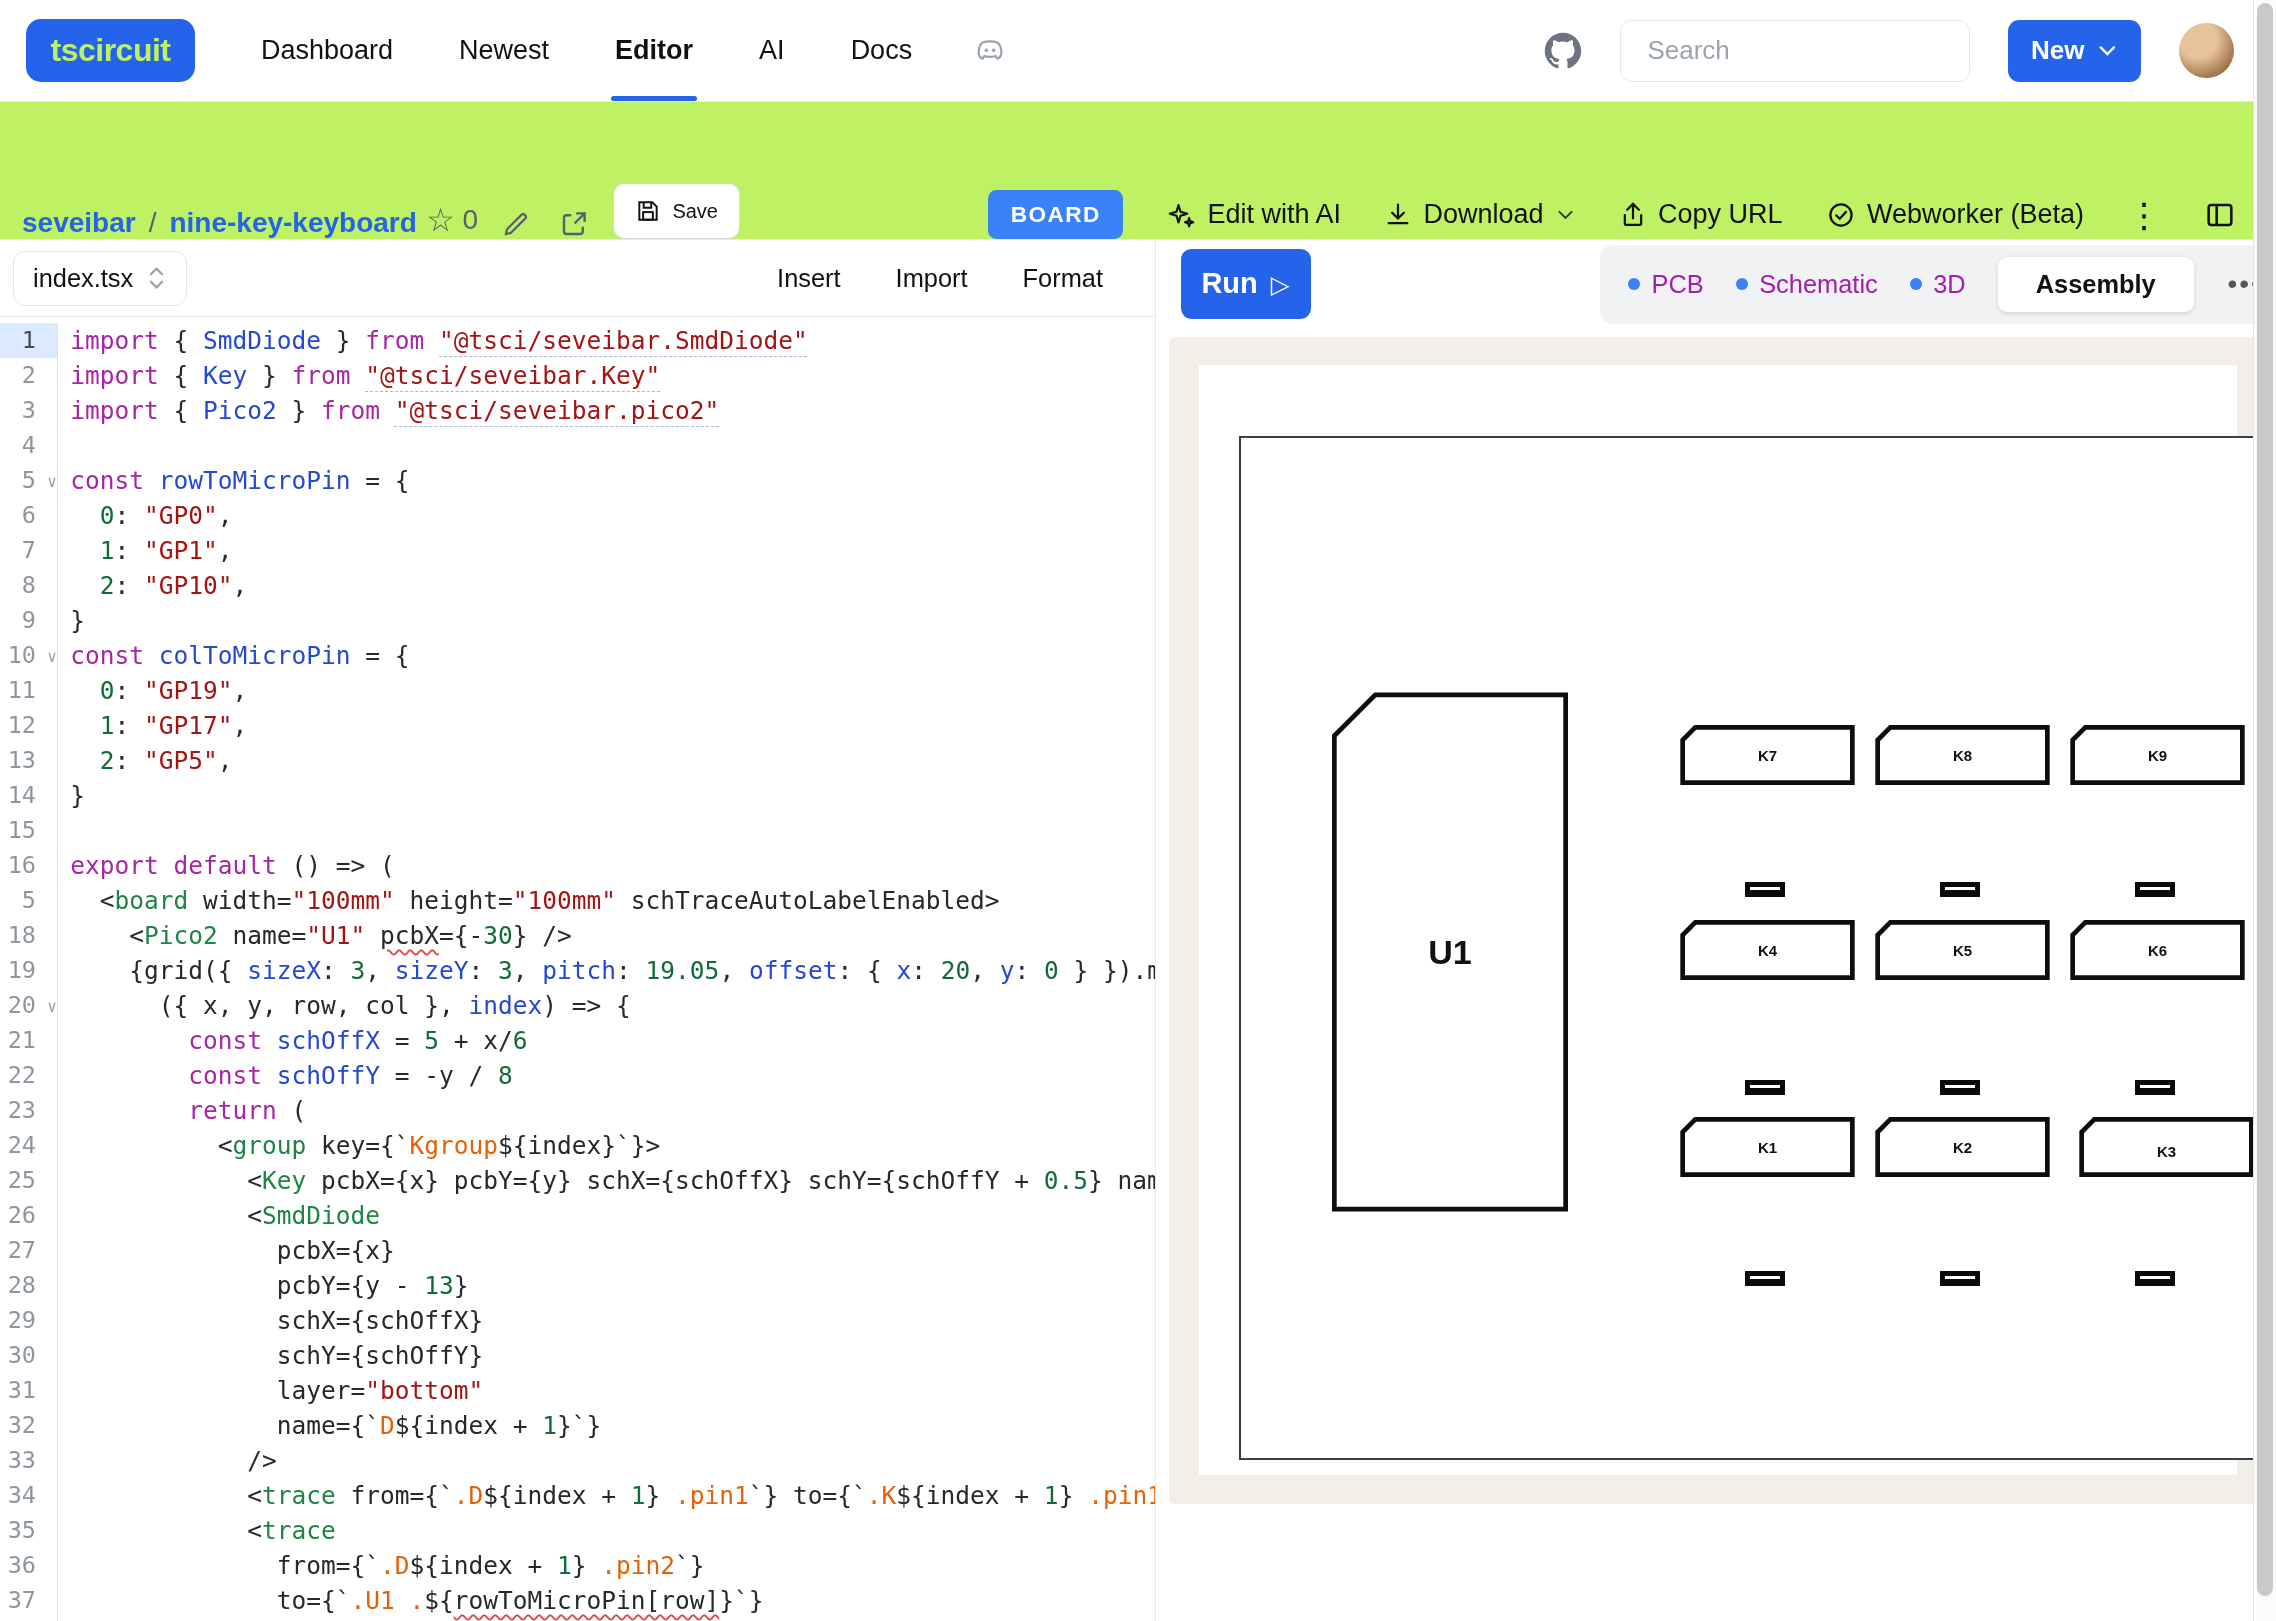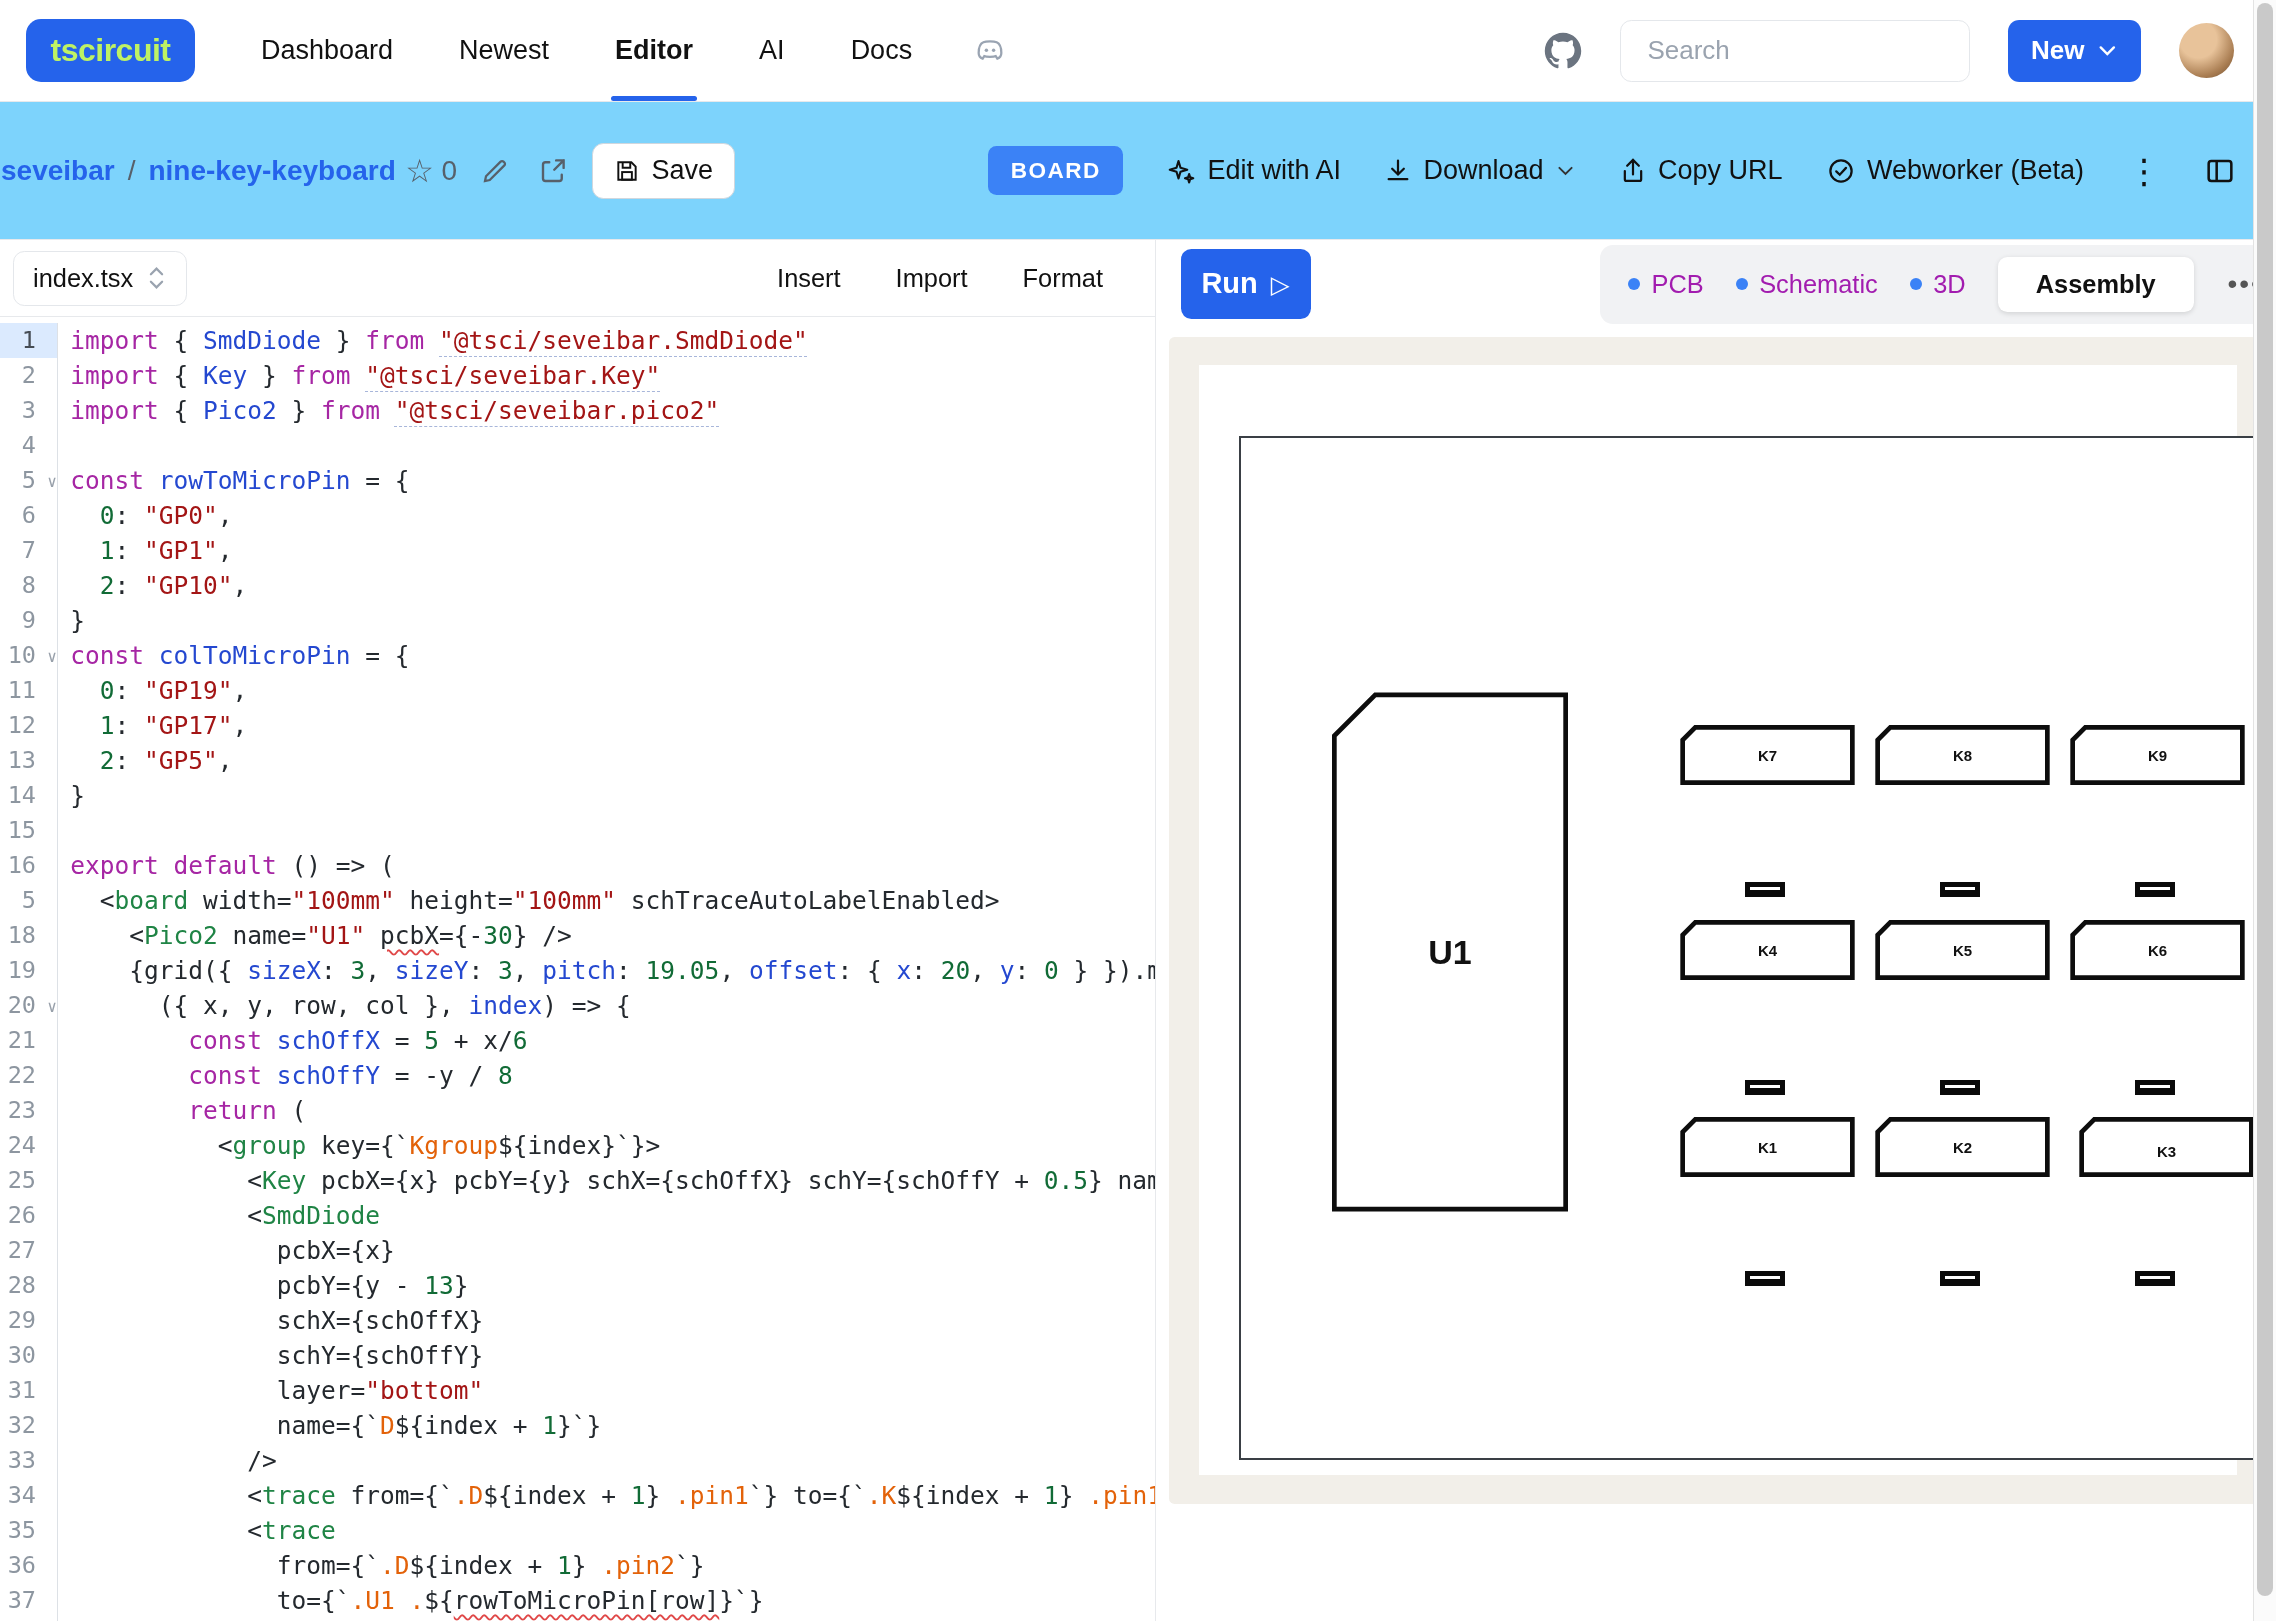--- a/index.html
+++ b/index.html
@@ -22,29 +22,29 @@
   .nav-right { margin-left:auto; display:flex; align-items:center; gap:38px; }
   .search { width:350px; height:62px; border:1.9px solid #e4e7eb; border-radius:11.3px;
     font-size:26px; padding:0 26px; color:#111; outline:none; }
   .search::placeholder { color:#9aa3af; }
   .btn-new { background:#2563eb; color:#fff; border:none; font-size:26px; font-weight:600;
     height:62px; padding:0 22.6px; border-radius:11.3px; display:flex; align-items:center; gap:11.3px; cursor:pointer;}
   .avatar { width:55px; height:55px; border-radius:50%;
     background: radial-gradient(circle at 35% 30%, #e8c39a 0 35%, #a97d52 70%, #6b4a2c 100%); }
 
   
-  .toolbar { height:138px; display:flex; align-items:center; padding:0 41px 0 1px;
-    border-bottom:0.9px solid #e7e9ec; background:#7dd3fc; position:relative; z-index:4;}
+  .toolbar { height:138px; display:flex; align-items:flex-end; padding:0 41px 0 22px;
+    border-bottom:0.9px solid #e7e9ec; background:#bef264; position:relative; z-index:4;}
   .crumb { display:flex; align-items:center; gap:13px; font-size:28px; }
   .crumb a { color:#2563eb; font-weight:bold; text-decoration:none; }
   .crumb .sep { color:#57606a; font-weight:normal; }
   .star-wrap { display:flex; align-items:center; gap:7.5px; margin-left:9.4px; color:#57606a; font-size:28px;}
   .icon-btn { background:none; border:none; color:#57606a; cursor:pointer; display:flex; align-items:center;}
   .btn-save { display:flex; align-items:center; gap:11.3px; border:1.9px solid #d0d7de; background:#fff;
-    height:56px; padding:0 21px; border-radius:11.3px; font-size:27px; color:#111; cursor:pointer; margin-left:24.5px;}
+    height:56px; padding:0 21px; border-radius:11.3px; font-size:20px; color:#111; cursor:pointer; margin-left:24.5px;}
   .toolbar-right { margin-left:auto; display:flex; align-items:center; gap:43px; }
   .board-badge { background:#3b82f6; color:#fff; font-weight:bold; font-size:22.6px;
     letter-spacing:1.4px; padding:11.3px 22.6px; border-radius:8.5px; }
   .tb-action { display:flex; align-items:center; gap:11.3px; font-size:27px; color:#111;
     background:none; border:none; cursor:pointer; }
 
   
   .main { display:flex; height:1381px; }
   .left-panel { width:1156px; border-right:1.9px solid #e7e9ec; display:flex; flex-direction:column; background:#fff;}
   .editor-top { height:77px; display:flex; align-items:center; padding:0 52px 0 13px;

